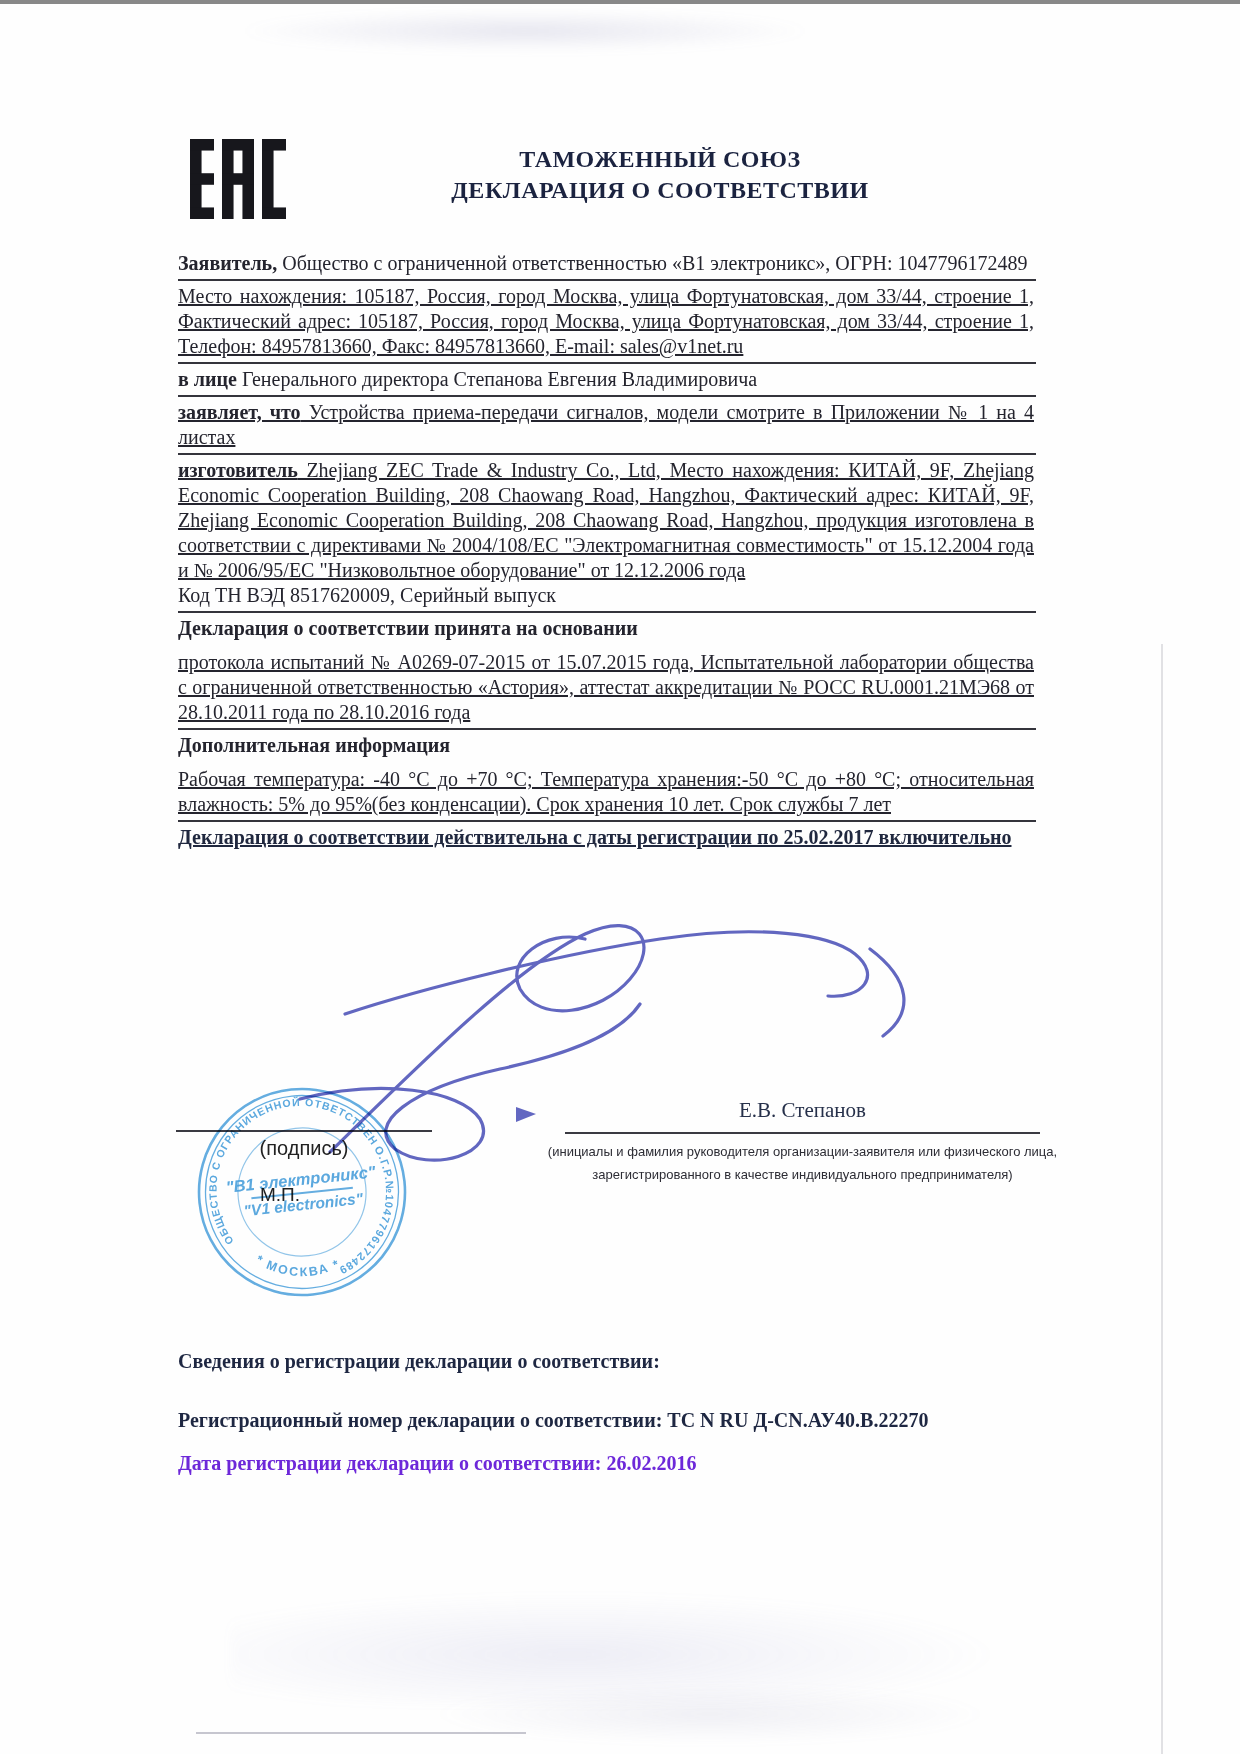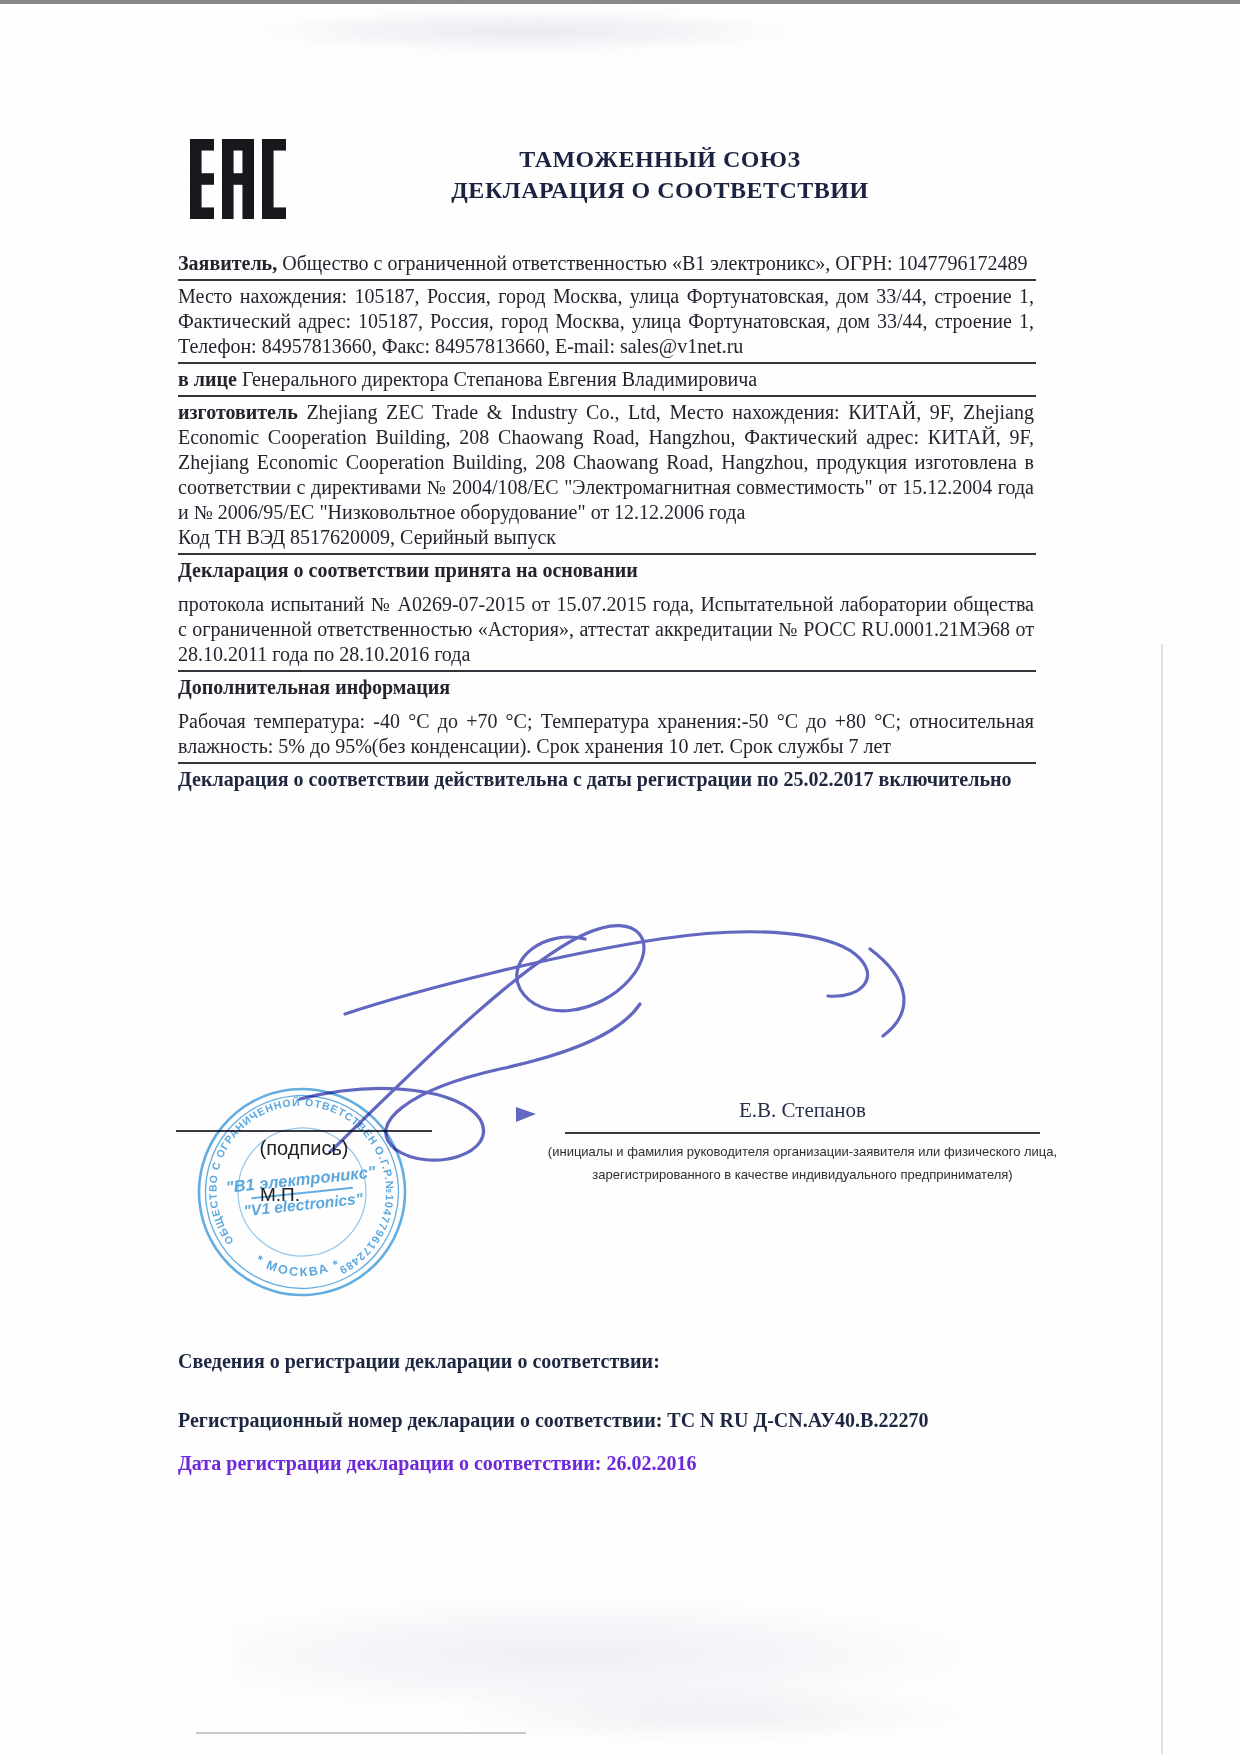--- a/index.html
+++ b/index.html
@@ -22,21 +22,21 @@
   
   .eac{position:absolute;left:190px;top:133px;}
   .doc-title{position:absolute;left:340px;top:140px;width:640px;text-align:center;
     font-weight:bold;font-size:24px;line-height:31px;color:#1b2340;letter-spacing:.5px;}
 
   
   .content{position:absolute;left:178px;top:246px;width:858px;font-size:20px;line-height:25px;}
   .field{border-bottom:2px solid #34343c;padding:1px 2px 3px 0;margin-bottom:2px;}
   .field.noline{border-bottom:none;}
   .lead{font-weight:bold;}
-  .para{text-align:justify;}
+  .para{text-align:justify;text-decoration:underline;}
   .para.gap{margin-top:9px;}
   .bold-par{font-weight:bold;color:#20283f;}
 
   
   .sigline{position:absolute;border-top:2px solid #3a3a42;}
   .sigline.left{left:176px;top:1126px;width:256px;}
   .sigline.right{left:565px;top:1128px;width:475px;}
   .sign-caption{position:absolute;left:176px;top:1133px;width:256px;text-align:center;
     font-family:"Liberation Sans", sans-serif;font-size:20px;color:#222;z-index:1;}
   .mp-note{position:absolute;left:260px;top:1180px;font-family:"Liberation Sans", sans-serif;
@@ -96,20 +96,23 @@
     </div>
 
     <div class="field para">
       <span>Место нахождения: 105187, Россия, город Москва, улица Фортунатовская, дом 33/44, строение 1, Фактический адрес: 105187, Россия, город Москва, улица Фортунатовская, дом 33/44, строение 1, Телефон: 84957813660, Факс: 84957813660, E-mail: sales@v1net.ru</span>
     </div>
 
     <div class="field">
       <span class="lead">в лице</span><span> Генерального директора Степанова Евгения Владимировича</span>
     </div>
 
+    <div class="field para">
+      <span class="lead">заявляет, что</span><span> Устройства приема-передачи сигналов, модели смотрите в Приложении № 1 на 4 листах</span>
+    </div>
 
     <div class="field">
       <div class="para">
         <span class="lead">изготовитель</span><span> Zhejiang ZEC Trade &amp; Industry Co., Ltd, Место нахождения: КИТАЙ, 9F, Zhejiang Economic Cooperation Building, 208 Chaowang Road, Hangzhou, Фактический адрес: КИТАЙ, 9F, Zhejiang Economic Cooperation Building, 208 Chaowang Road, Hangzhou, продукция изготовлена в соответствии с директивами №  2004/108/ЕС "Электромагнитная совместимость" от 15.12.2004 года и № 2006/95/ЕС "Низковольтное оборудование" от 12.12.2006 года</span>
       </div>
       <div>Код ТН ВЭД 8517620009, Серийный выпуск</div>
     </div>
 
 
     <div class="field">

